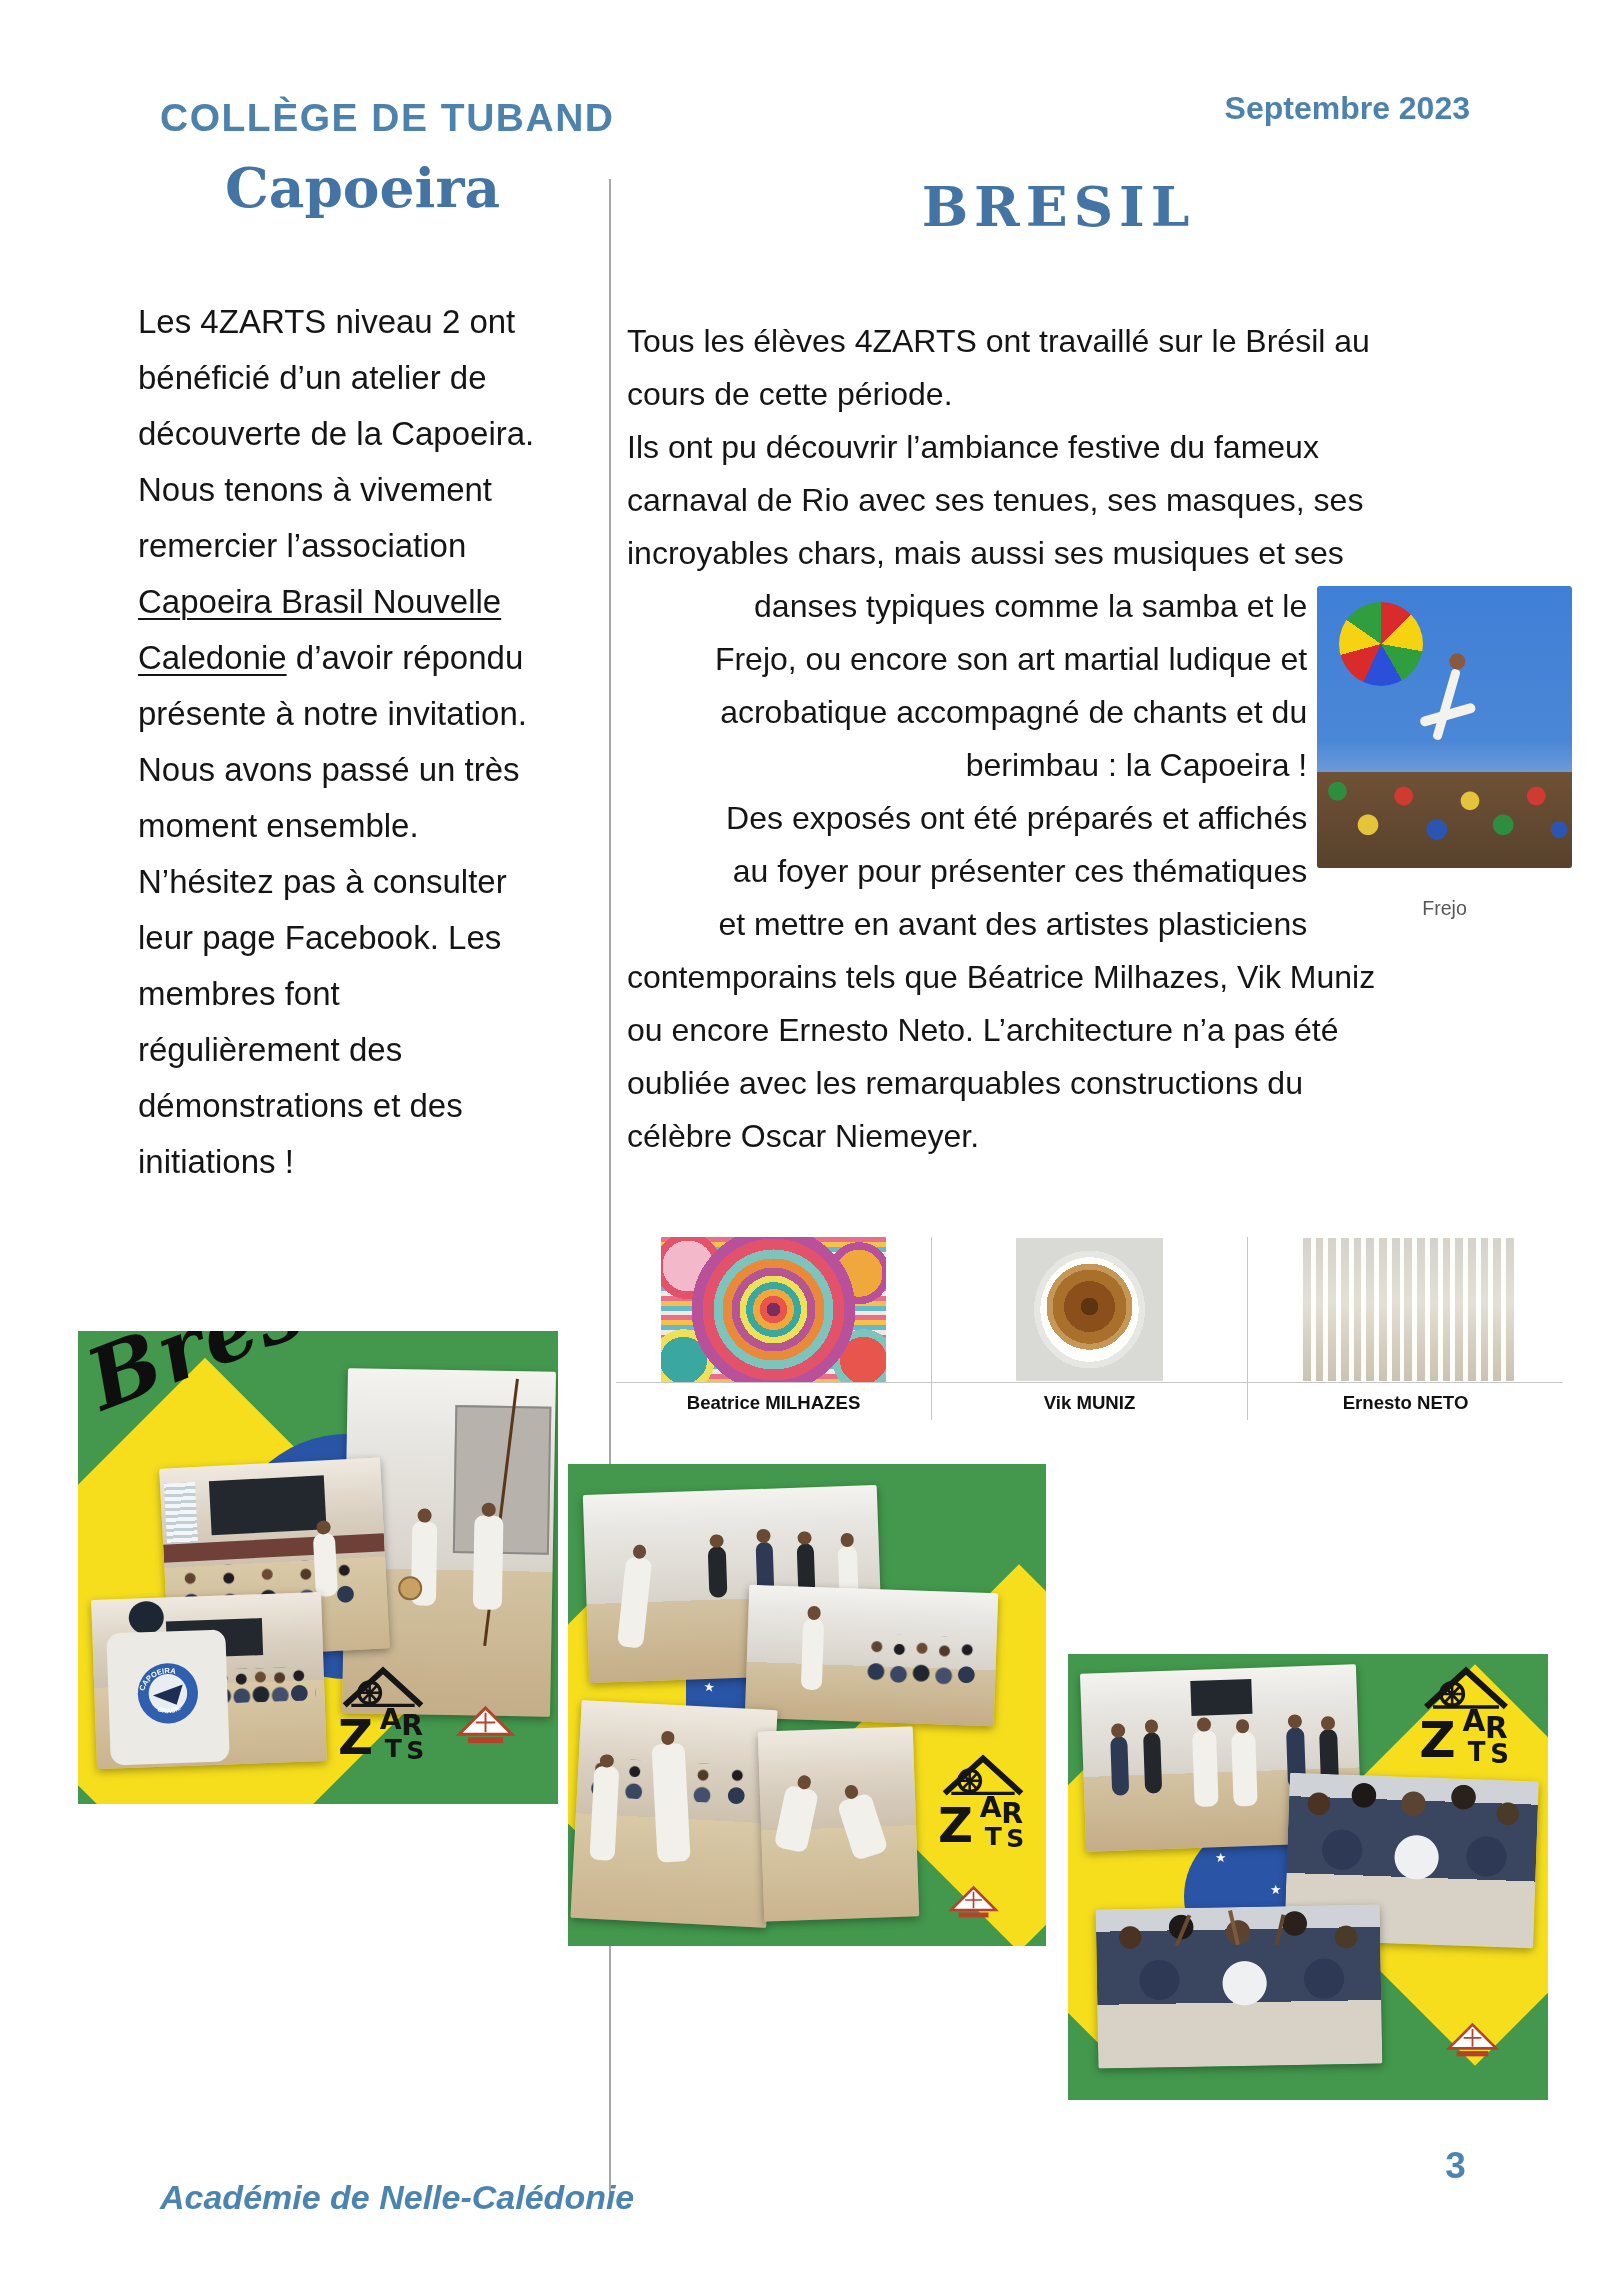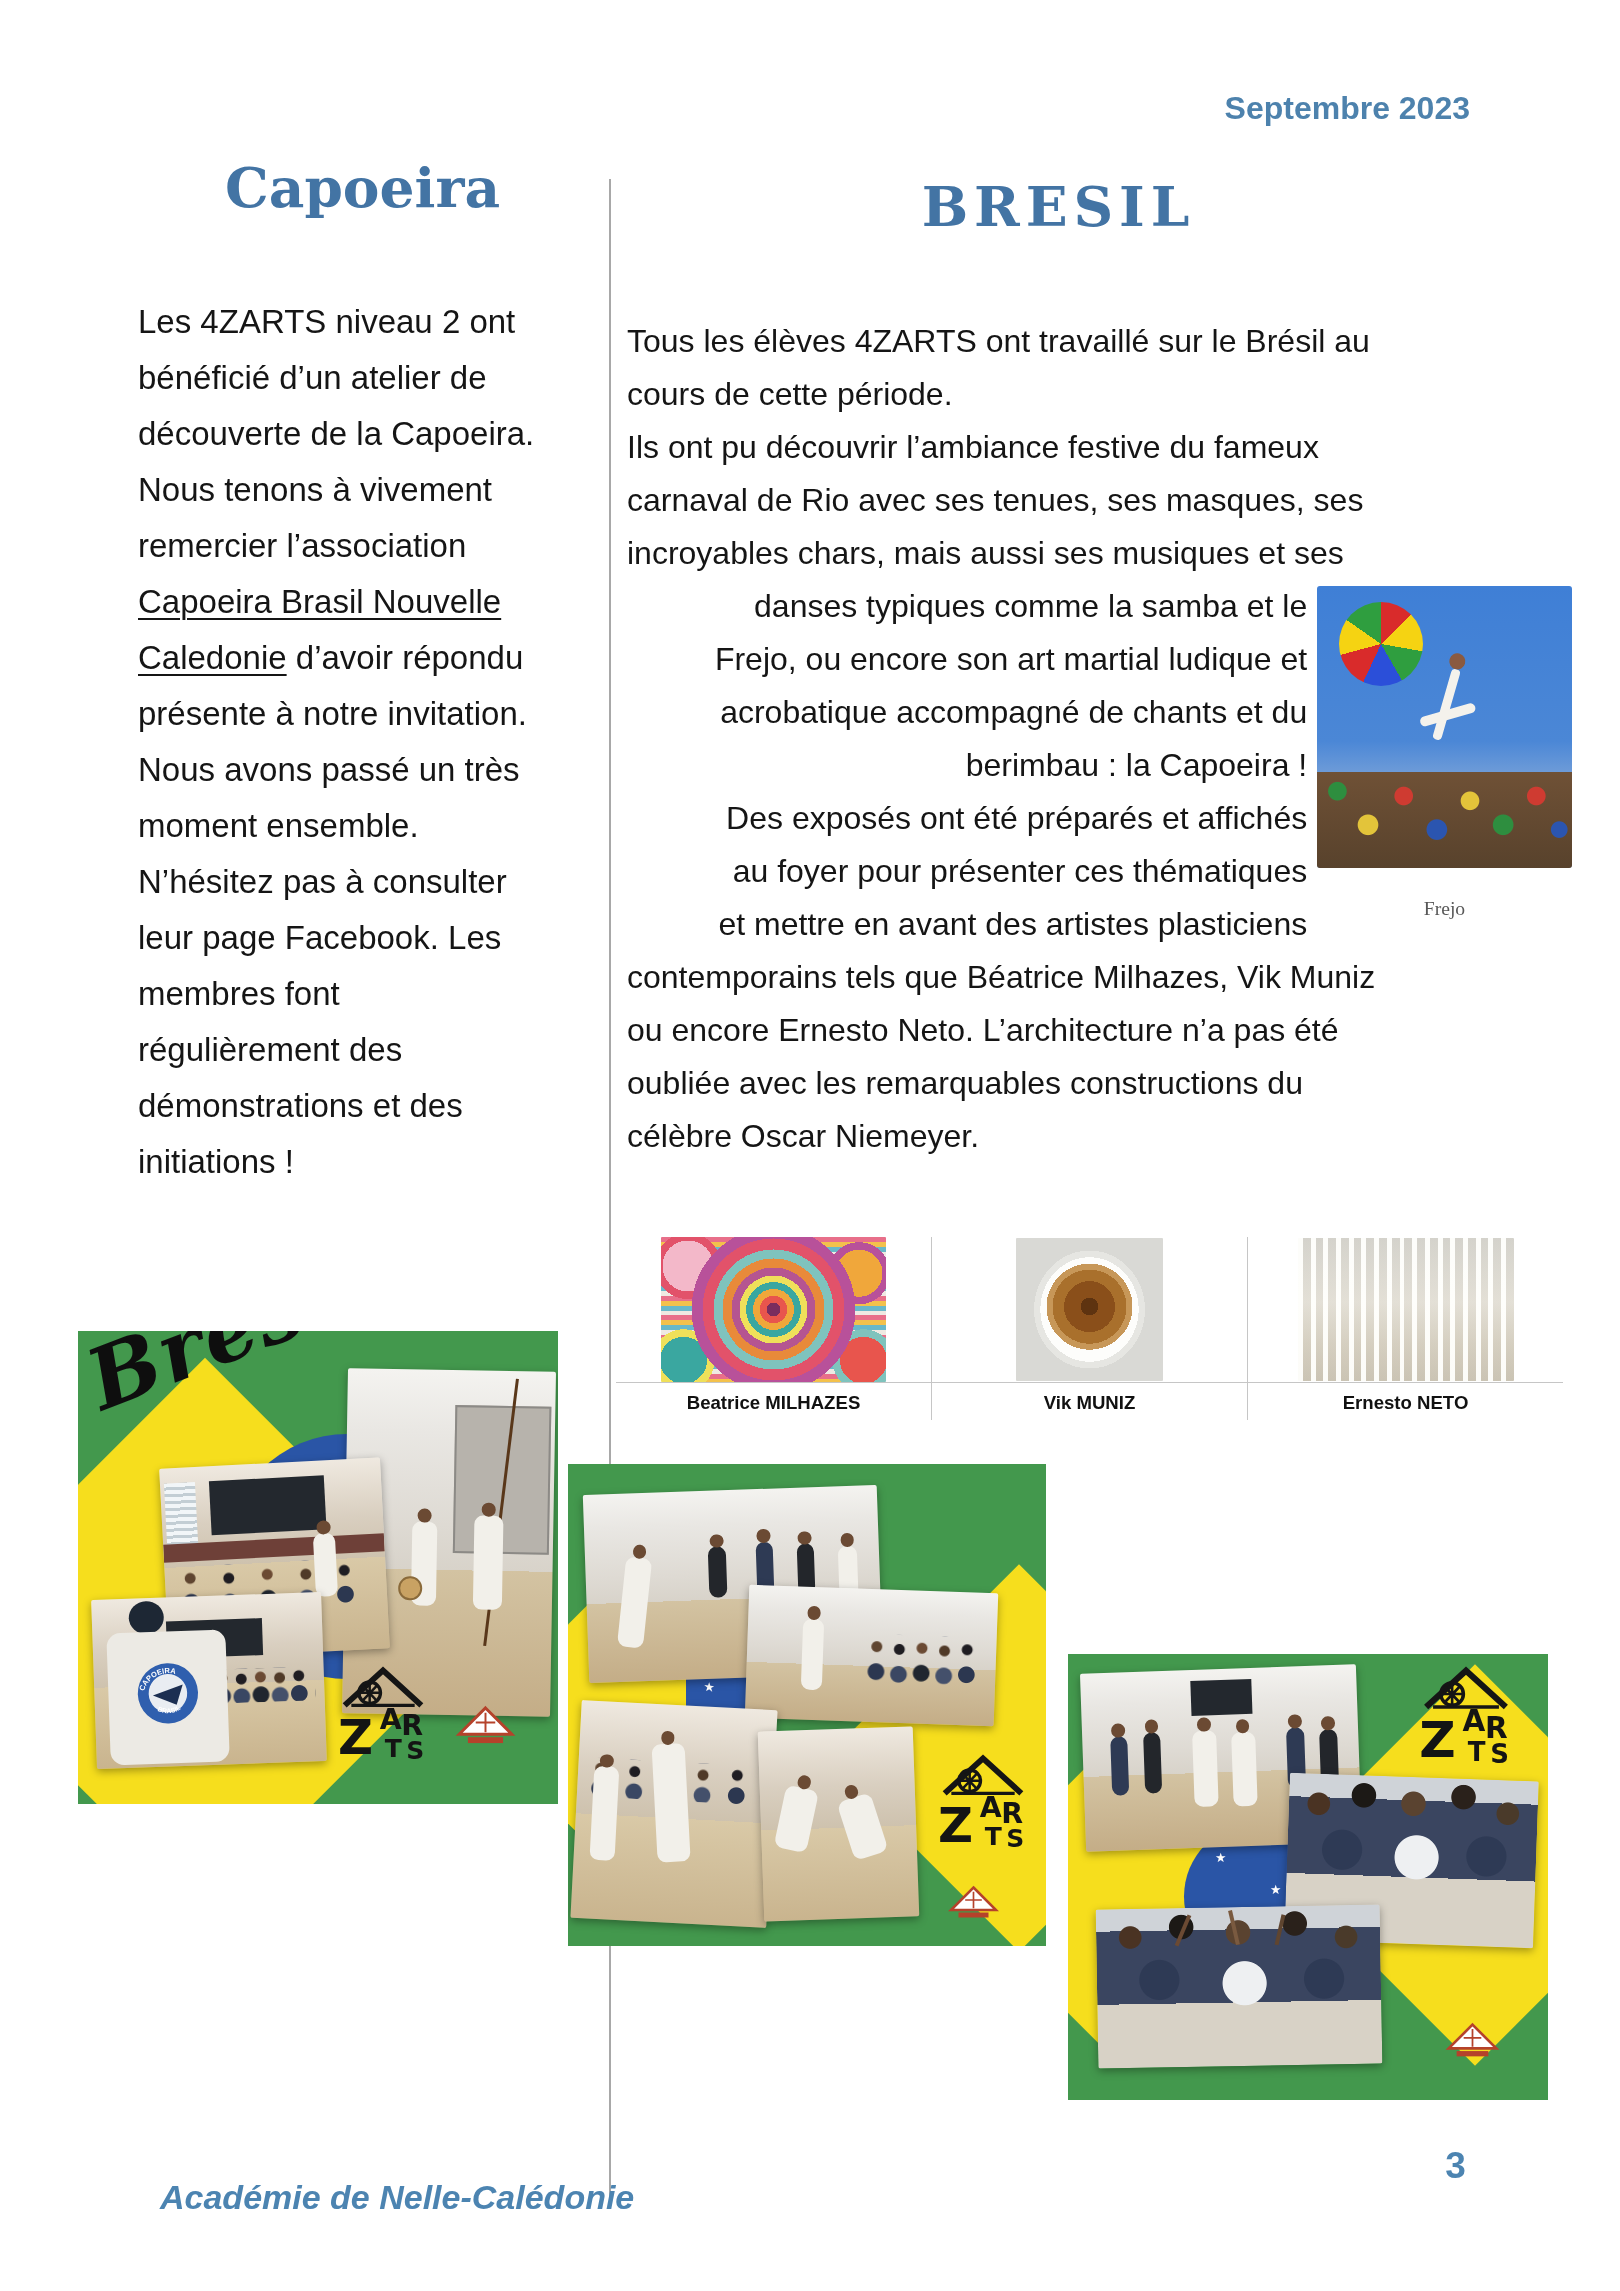--- a/index.html
+++ b/index.html
@@ -21,21 +21,21 @@
   .divider{position:absolute;left:609px;top:179px;width:2px;height:2027px;background:#a8a8a8;z-index:0;}
 
   
   .lc-par{position:absolute;left:138px;top:294px;width:465px;font-size:33px;line-height:56px;
           white-space:pre-line;z-index:1;}
   .lc-par .u{text-decoration:underline;text-decoration-thickness:2px;text-underline-offset:4.9px;}
   .rc{position:absolute;left:627px;top:299px;width:855px;font-size:32px;line-height:53px;z-index:1;margin-top:16px;}
   .rc-p{white-space:pre-line;margin:0;}
   .beside{display:flex;align-items:flex-start;}
   .beside-text{flex:1 1 auto;white-space:pre-line;text-align:right;}
-  .frejo{flex:0 0 255px;width:255px;margin-right:-90px;margin-top:5.9px;font-family:Liberation Serif, serif;}
+  .frejo{flex:0 0 255px;width:255px;margin-right:-90px;margin-top:5.9px;}
   .frejo-img{position:relative;width:255px;height:282px;overflow:hidden;border-radius:2.9px;
              background:linear-gradient(180deg,#3f7fd6 0%,#4b87d6 55%,#6d9bd8 66%,#8fb0da 72%);}
   .umbrella{position:absolute;left:21.6px;top:15.7px;width:84px;height:84px;border-radius:50%;
             background:conic-gradient(#d92b2b 0 45deg,#f5d312 45deg 100deg,#2f9e3f 100deg 150deg,
             #2b4fd9 150deg 205deg,#d92b2b 205deg 255deg,#f5d312 255deg 305deg,#2f9e3f 305deg 360deg);}
   .dancer{position:absolute;left:125px;top:82px;width:8.8px;height:73px;background:#f4f2ec;
           transform:rotate(16deg);border-radius:3.9px;}
   .dancer::before{content:"";position:absolute;left:-19.6px;top:41px;width:57px;height:9.8px;
           background:#f4f2ec;border-radius:4.9px;transform:rotate(-32deg);}
   .dancer::after{content:"";position:absolute;left:-4.9px;top:-15.7px;width:15.7px;height:15.7px;
@@ -146,20 +146,21 @@
   .footer-left{position:absolute;left:160px;top:2178px;font-size:34px;font-style:italic;
       font-weight:600;color:#4c84b1;}
   .page-num{position:absolute;left:1426px;top:2145px;width:59px;text-align:center;
       font-size:37px;font-weight:600;color:#4c84b1;}
 </style>
 </head>
 <body>
 
 <div class="page">
 
+  <div class="school">COLLÈGE DE TUBAND</div>
   <div class="issue-date">Septembre 2023</div>
 
   <div class="divider"></div>
 
   <div class="col-title title-capoeira">Capoeira</div>
   <div class="col-title title-bresil">BRESIL</div>
 
   <div class="lc-par"><span>Les 4ZARTS niveau 2 ont
 bénéficié d’un atelier de
 découverte de la Capoeira.

